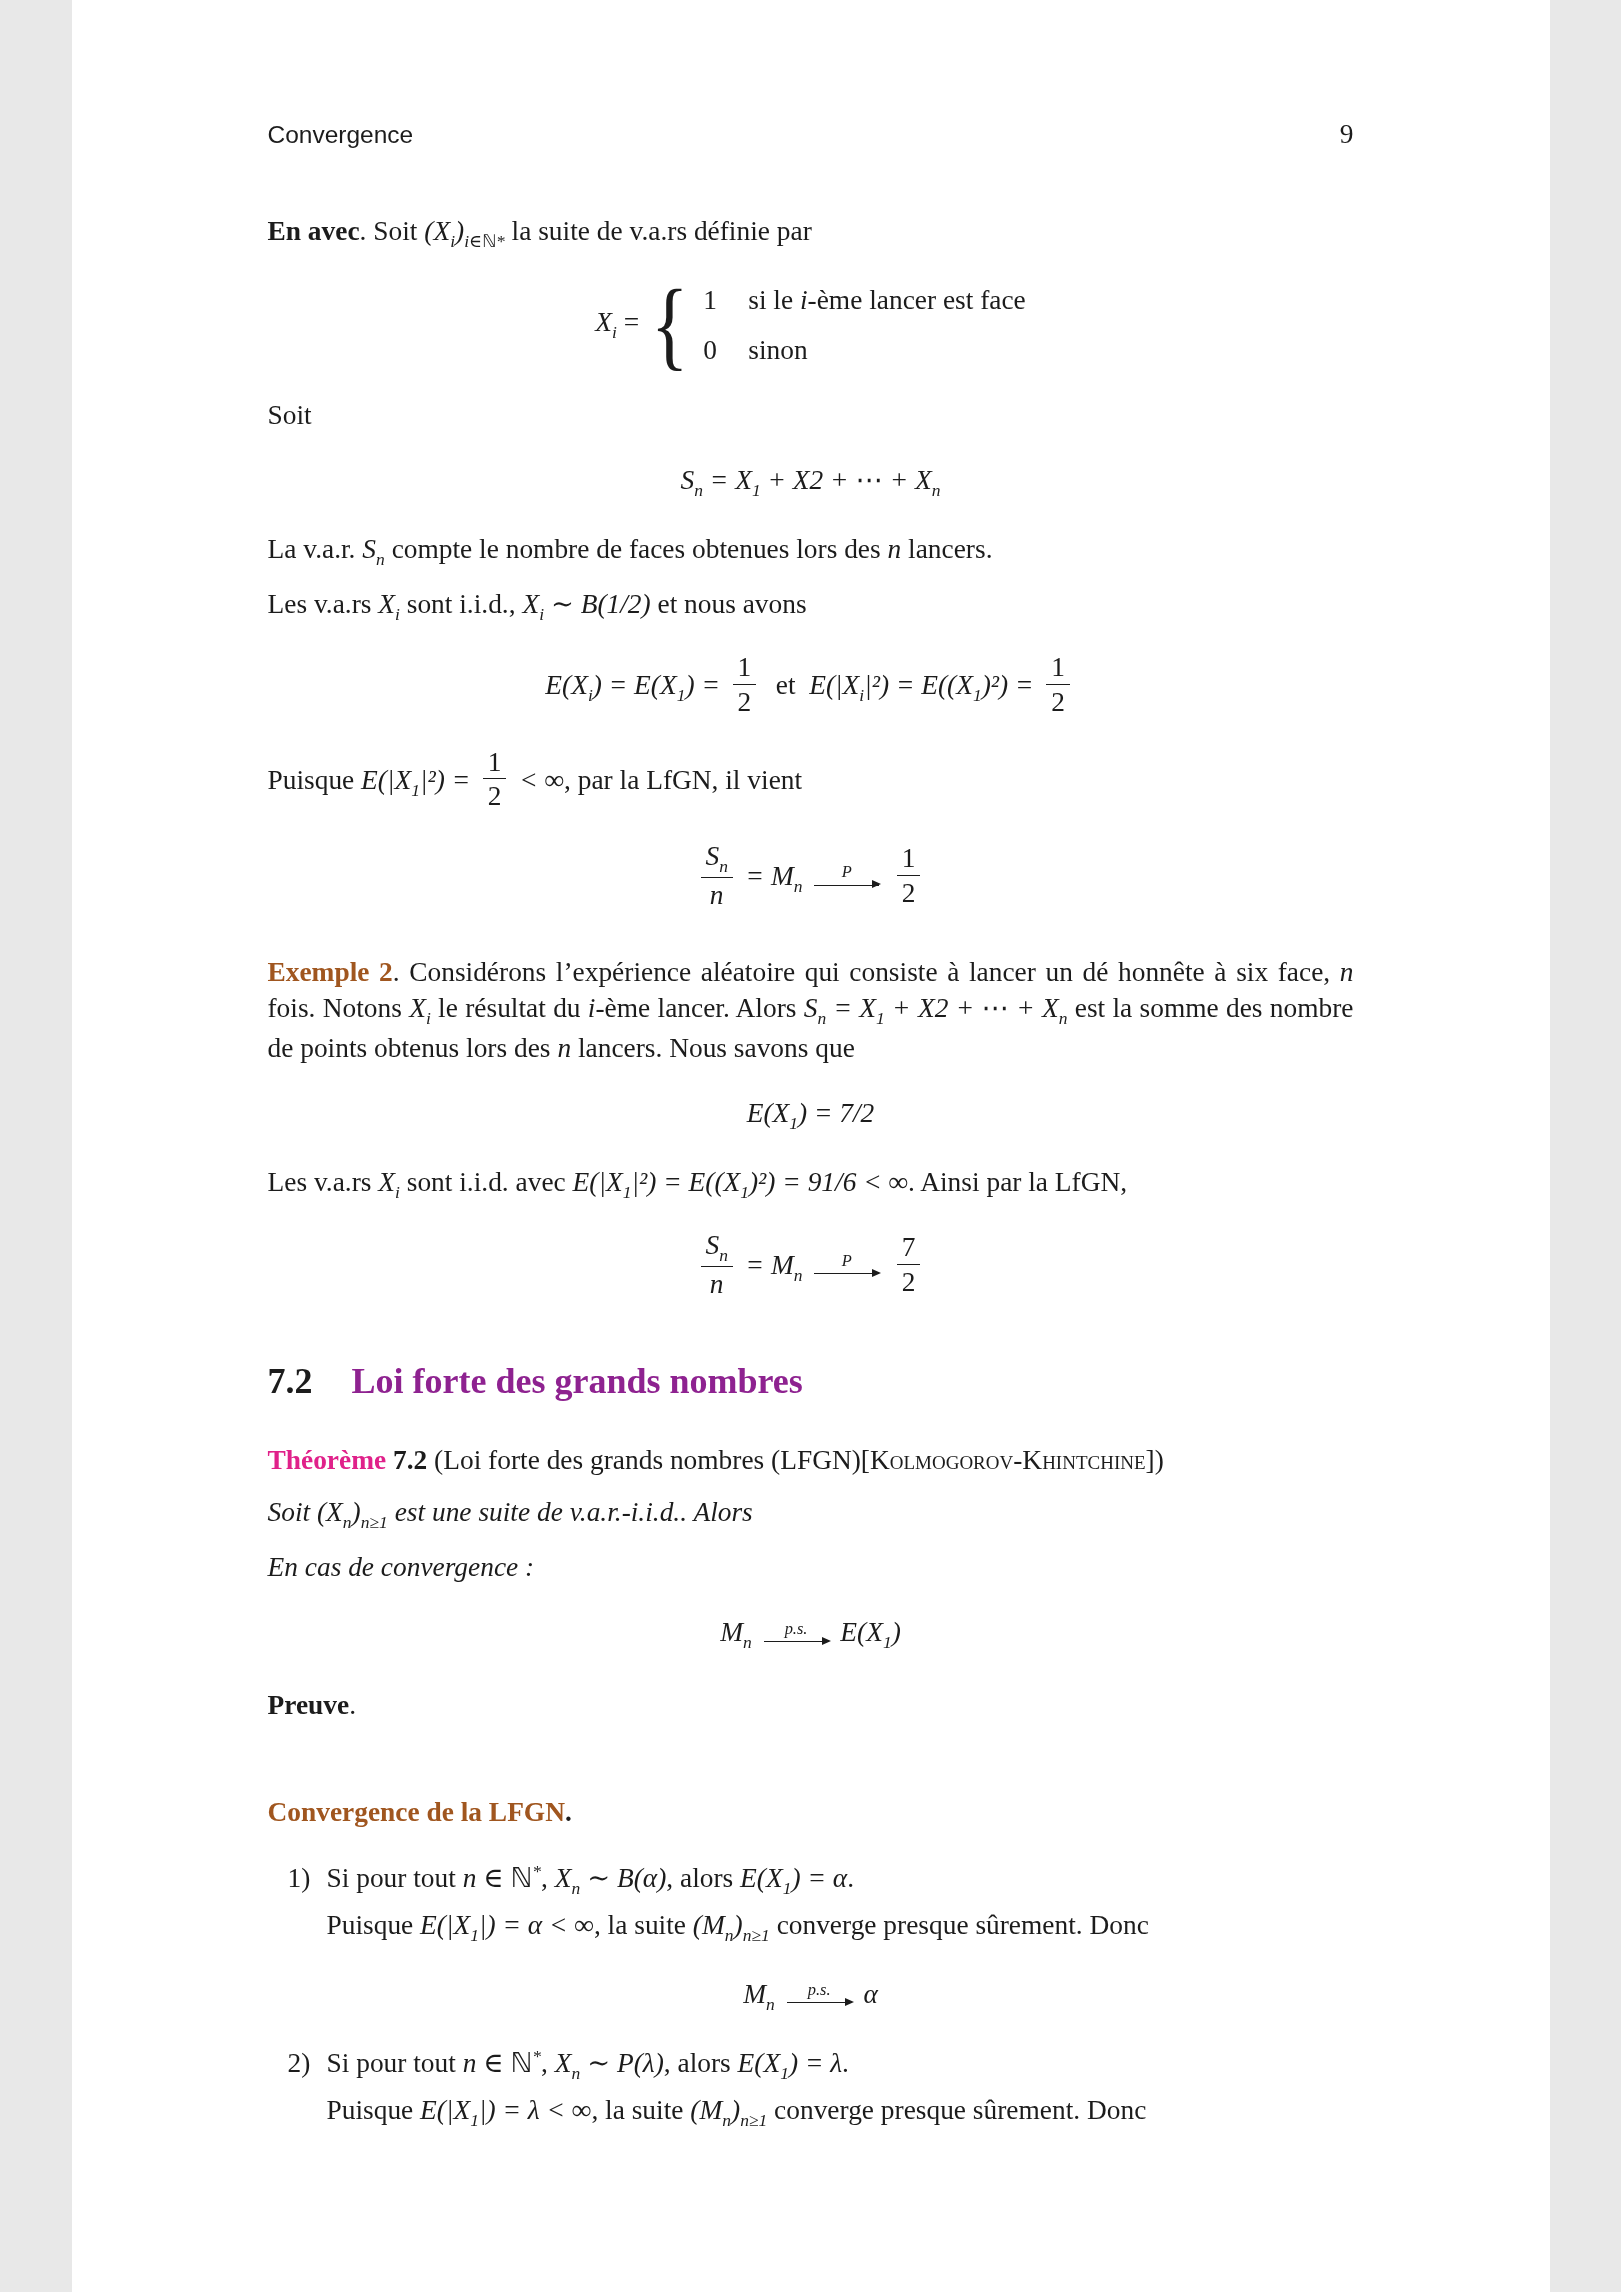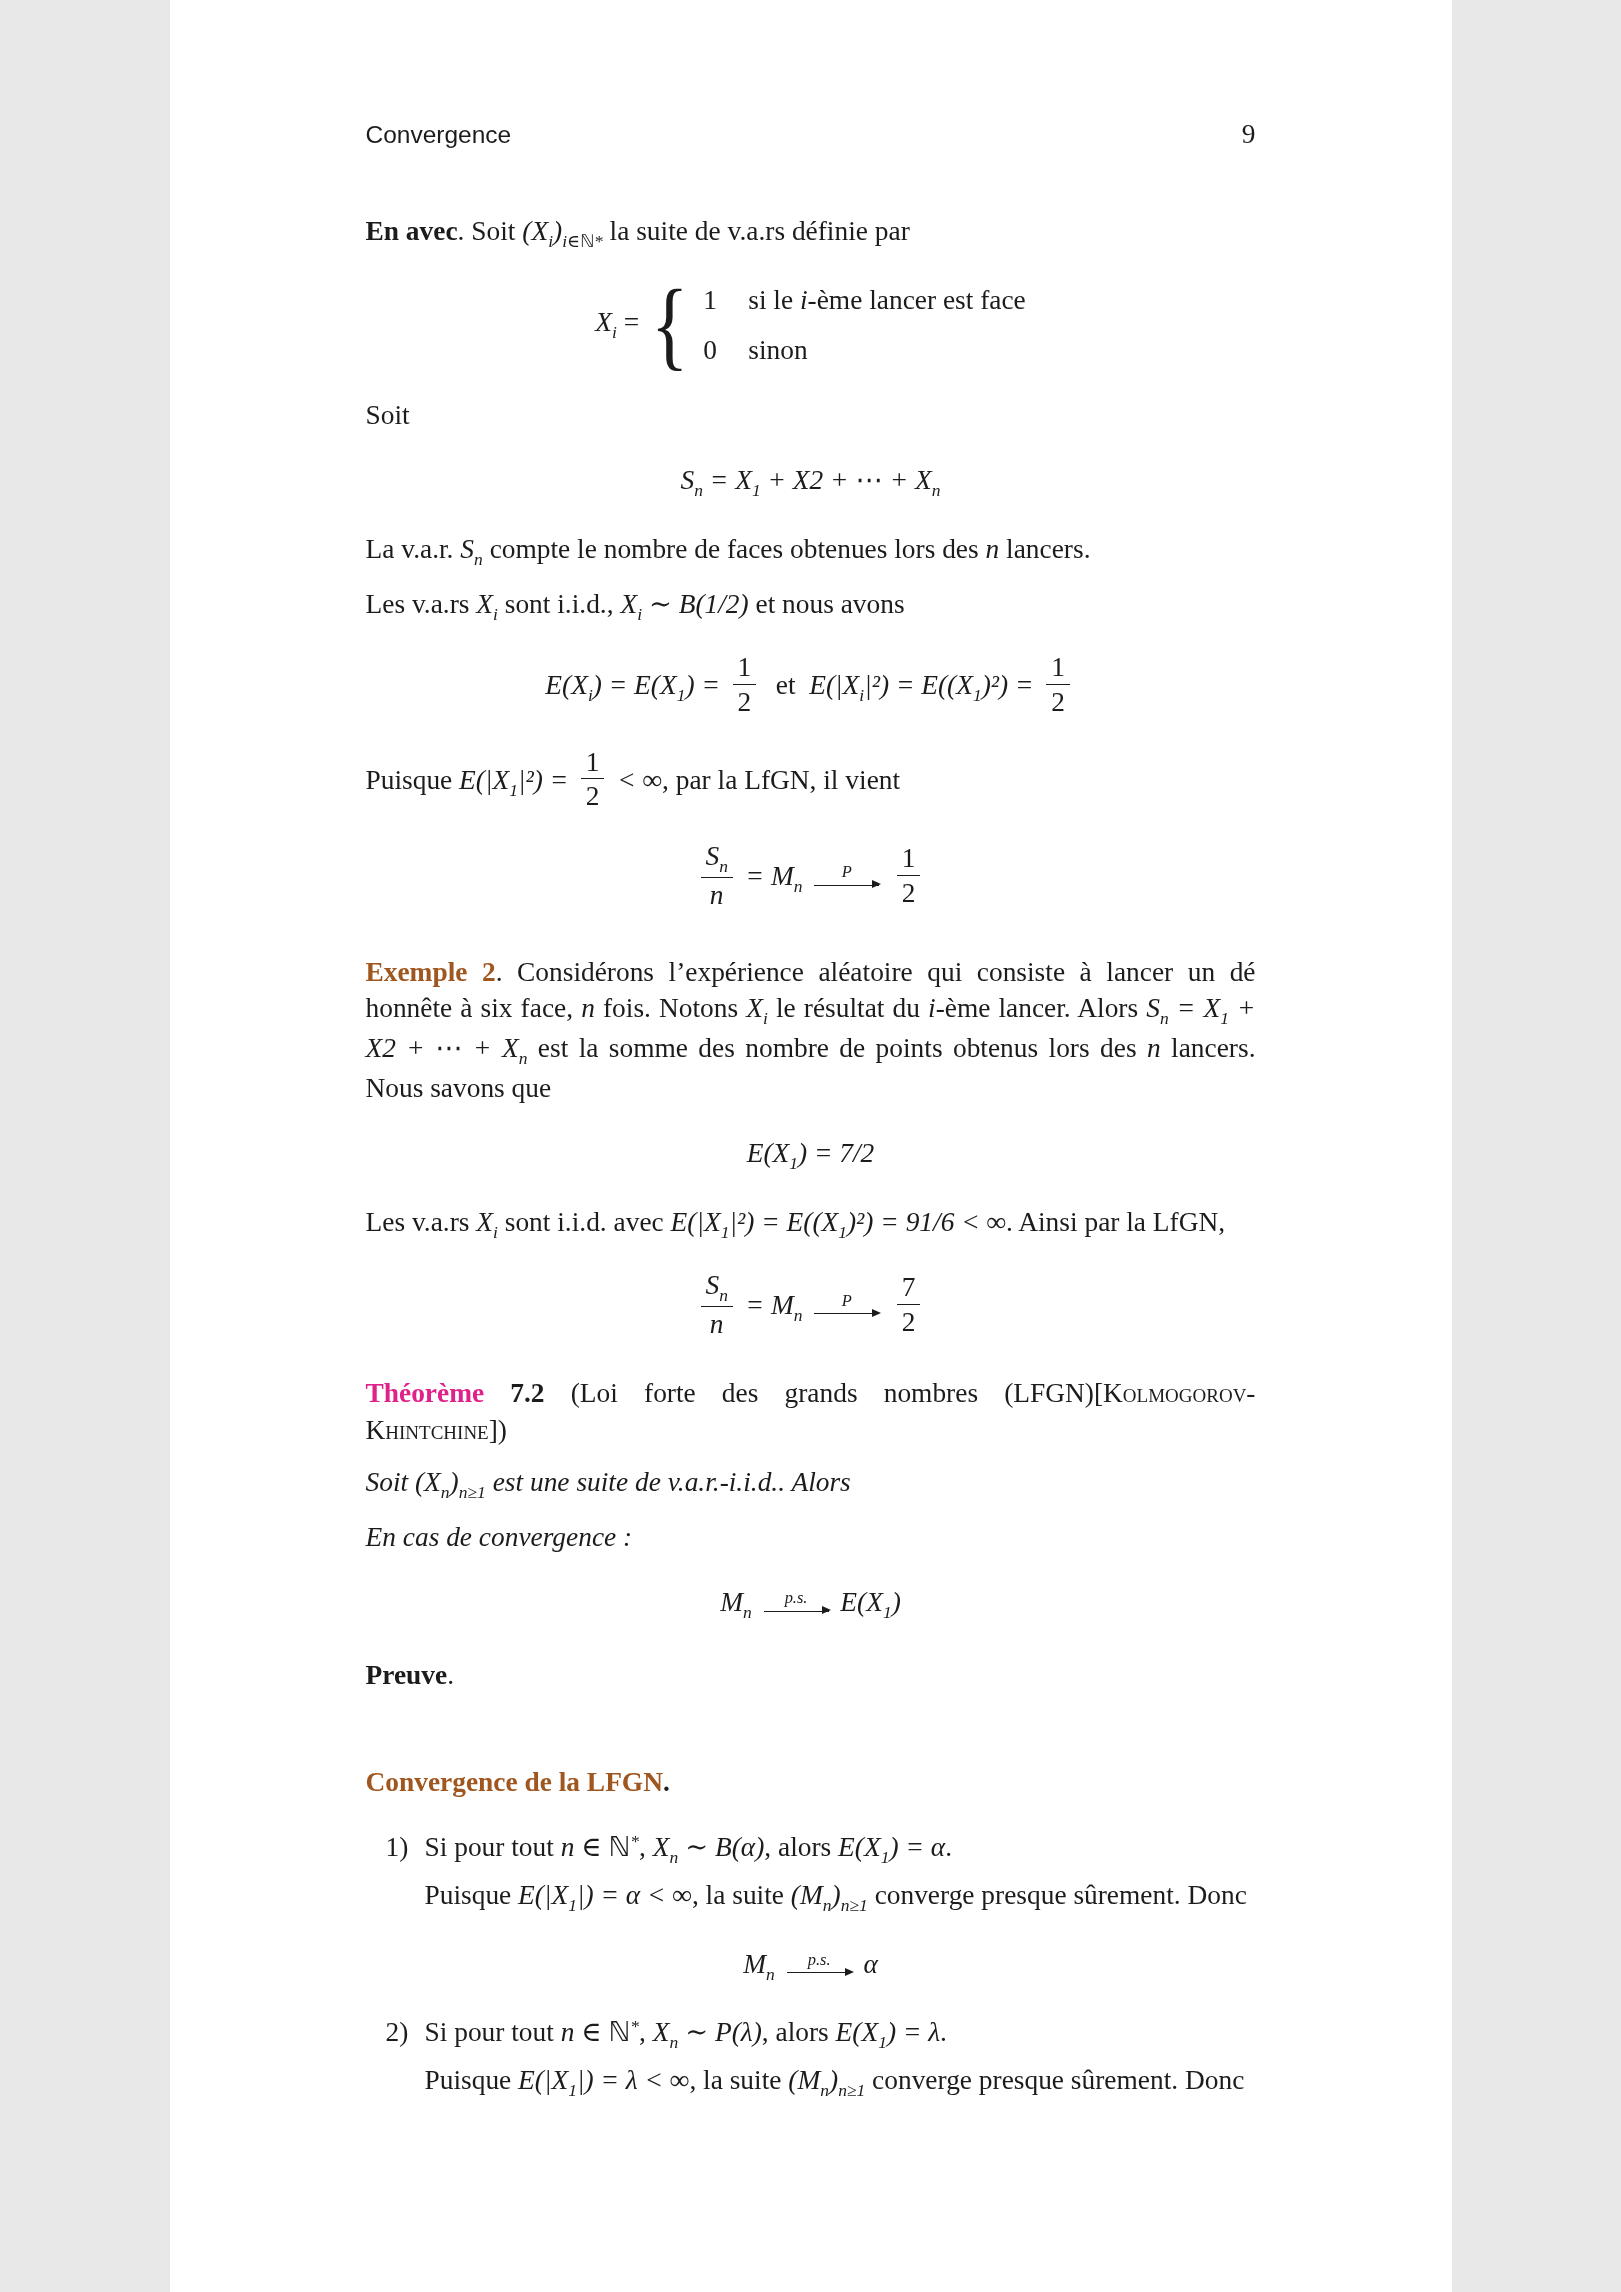--- a/index.html
+++ b/index.html
@@ -1,17 +1,17 @@
 <!DOCTYPE html>
 <html style="--ink: #1c1c1c; --purple: #8E2290; --pink: #E0218A; --brown: #A0561F;"><head>
 <meta charset="utf-8">
 <style>
   html,body{margin:0;padding:0;background:#e8e8e8;}
   .page{
-    width:1282px;height:2293px;margin:0 auto;background:#ffffff;
+    width:1478px;height:2293px;margin:0 auto;background:#ffffff;
     box-sizing:border-box;padding:116px 196px 0 196px;overflow:hidden;
     font-family:"Liberation Serif","DejaVu Serif","DejaVu Sans",serif;
     font-size:27.4px;line-height:1.32;color:var(--ink,#1c1c1c);
   }
   header{display:flex;justify-content:space-between;align-items:baseline;margin-bottom:61px;}
   .running-title{font-family:"Liberation Sans","DejaVu Sans",sans-serif;font-size:24.5px;}
   .page-number{font-size:27.4px;}
 
   
   .p{margin:15.7px 0;text-align:justify;}
@@ -114,20 +114,21 @@
       <div class="eq"><span class="mfrac">
           <span class="fn"><span class="mi">S</span><span class="msub">n</span></span>
           <span class="fd"><span class="mi">n</span></span>
         </span><span class="mi"> = M</span><span class="msub">n</span><span class="marrow">
           <span class="albl">P</span>
           <span class="ashaft"></span>
         </span><span class="mfrac">
           <span class="fn"><span class="mu">7</span></span>
           <span class="fd"><span class="mu">2</span></span>
         </span></div>
+      <div class="h2"><span class="mb secnum">7.2</span><span class="mb c-purple">Loi forte des grands nombres</span></div>
       <div class="p mt-md"><span class="mb c-pink">Théorème</span><span class="mb"> 7.2 </span><span class="mu">(Loi forte des grands nombres (LFGN)[</span><span class="msc">Kolmogorov-Khintchine</span><span class="mu">])</span></div>
       <div class="p tight"><span class="mi">Soit </span><span class="mi">(X</span><span class="msub">n</span><span class="mi">)</span><span class="msub">n≥1</span><span class="mi"> est une suite de v.a.r.-i.i.d.. Alors</span></div>
       <div class="p"><span class="mi">En cas de convergence :</span></div>
       <div class="eq"><span class="mi">M</span><span class="msub">n</span><span class="marrow">
           <span class="albl">p.s.</span>
           <span class="ashaft"></span>
         </span><span class="mi">E(X</span><span class="msub">1</span><span class="mi">)</span></div>
       <div class="p mt-md"><span class="mb">Preuve</span><span class="mu">.</span></div>
       <div class="p mt-xl"><span class="mb c-brown">Convergence de la LFGN</span><span class="mb">.</span></div>
       <div class="li"><span class="linum">1)</span><span class="mu">Si pour tout </span><span class="mi">n ∈ ℕ</span><span class="msup">*</span><span class="mu">, </span><span class="mi">X</span><span class="msub">n</span><span class="mi"> ∼ B(α)</span><span class="mu">, alors </span><span class="mi">E(X</span><span class="msub">1</span><span class="mi">) = α</span><span class="mu">.</span></div>

